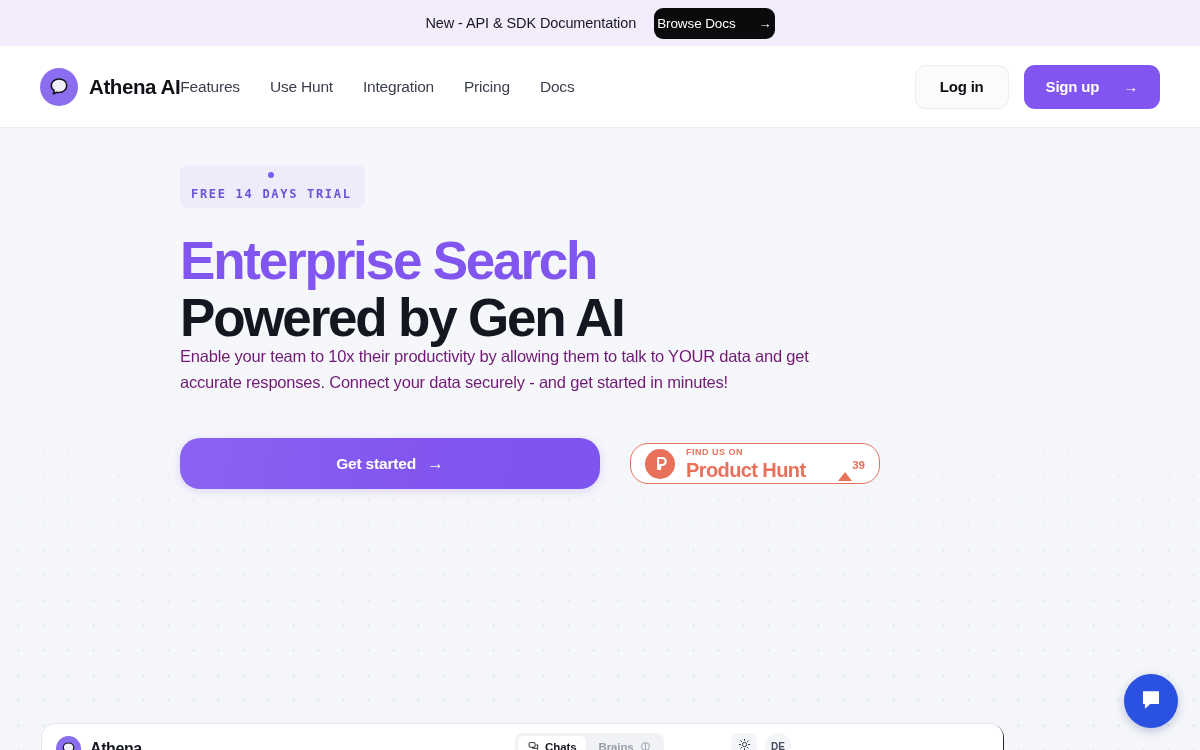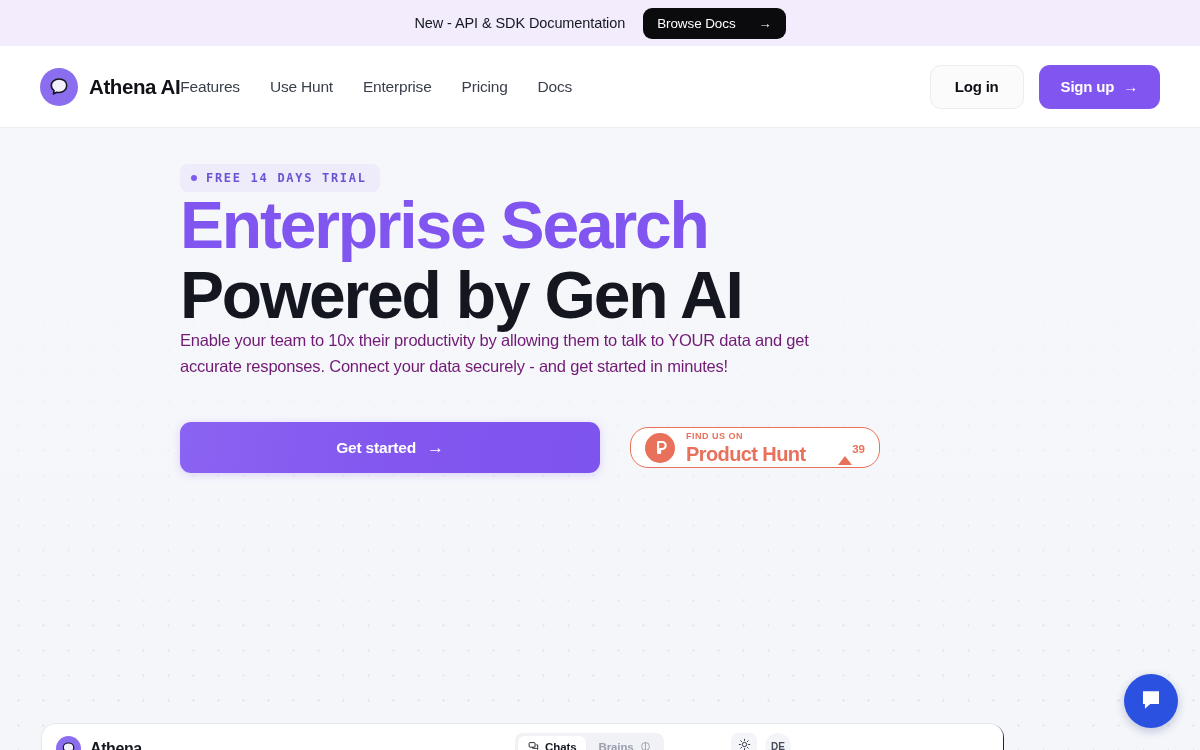--- a/index.html
+++ b/index.html
@@ -32,21 +32,21 @@
     color: #16181f;
     font-weight: 500;
     letter-spacing: -0.1px;
   }
   .browse-docs-btn {
     background: #0b0b0d;
     color: #ffffff;
     border: none;
     border-radius: 9px;
     height: 31px;
-    padding: 0 14px;
+    padding: 0 3px;
     font-family: "Liberation Sans", sans-serif;
     font-size: 13.5px;
     font-weight: 500;
     display: inline-flex;
     align-items: center;
     gap: 23px;
     cursor: pointer;
     letter-spacing: -0.1px;
   }
   .browse-docs-btn .arr { font-size: 13px; line-height: 1; }
@@ -118,21 +118,21 @@
     border: none;
     border-radius: 11px;
     height: 44px;
     padding: 0 22px;
     font-family: "Liberation Sans", sans-serif;
     font-size: 15px;
     font-weight: 600;
     color: #ffffff;
     display: inline-flex;
     align-items: center;
-    gap: 9px;
+    gap: 24px;
     cursor: pointer;
     letter-spacing: -0.2px;
   }
   .signup-btn .arr { font-size: 15px; line-height: 1; }
 
   
   .hero-wrap {
     position: relative;
     height: 622px;
     background: #f5f6fa;
@@ -160,37 +160,39 @@
     z-index: 3;
   }
 
   .trial-badge {
     display: inline-flex;
     align-items: center;
     gap: 9px;
     background: #eeebfa;
     border-radius: 8px;
     padding: 7px 13px 7px 11px;
+    flex-direction: column;
   }
   .trial-dot {
     width: 6px; height: 6px;
     border-radius: 50%;
     background: #7c5bf0;
     display: block;
   }
   .trial-text {
     font-family: "DejaVu Sans Mono", monospace;
     font-size: 12px;
     font-weight: 700;
     color: #6c53d6;
     letter-spacing: 1.7px;
   }
 
   .hero-h1 {
-    font-size: 66px;
+    margin-top: 26px;
+    font-size: 53px;
     font-weight: 700;
     letter-spacing: -2.2px;
     line-height: 1.01;
   }
   .hero-h1 .line1 { color: #8155f0; display: block; }
   .hero-h1 .line2 { color: #14171f; display: block; margin-top: 3px; }
 
   .hero-sub {
     width: 660px;
     font-size: 16.5px;
@@ -202,21 +204,21 @@
   .cta-row {
     margin-top: 43px;
     display: flex;
     align-items: center;
     gap: 30px;
   }
   .get-started-btn {
     width: 420px;
     height: 51px;
     border: none;
-    border-radius: 11px;
+    border-radius: 20px;
     background: linear-gradient(100deg, #8b63f2 0%, #8256ef 55%, #7e54ee 100%);
     color: #fff;
     font-family: "Liberation Sans", sans-serif;
     font-size: 15.5px;
     font-weight: 600;
     display: inline-flex;
     align-items: center;
     justify-content: center;
     gap: 11px;
     cursor: pointer;
@@ -399,21 +401,21 @@
       <svg width="22" height="22" viewBox="0 0 24 24" aria-hidden="true">
         <path d="M12 3.2c-4.7 0-8.4 3.2-8.4 7.2 0 2.3 1.2 4.3 3.1 5.6l-.9 3.6 3.6-1.9c.8.2 1.7.3 2.6.3 4.7 0 8.4-3.2 8.4-7.6S16.7 3.2 12 3.2z" fill="#f2f0fb" stroke="#15171d" stroke-width="1.7" stroke-linejoin="round"></path>
       </svg>
     </span>
     <span class="brand-name">Athena AI</span>
   </div>
 
   <div class="nav-links">
     <a class="nav-link" href="#">Features</a>
     <a class="nav-link" href="#">Use Hunt</a>
-    <a class="nav-link" href="#">Enterprise</a>
+    <a class="nav-link" href="#">Integration</a>
     <a class="nav-link" href="#">Pricing</a>
     <a class="nav-link" href="#">Docs</a>
   </div>
 
   <div class="nav-actions">
     <button class="login-btn">Log in</button>
     <button class="signup-btn">
       <span>Sign up</span>
       <span class="arr">→</span>
     </button>

